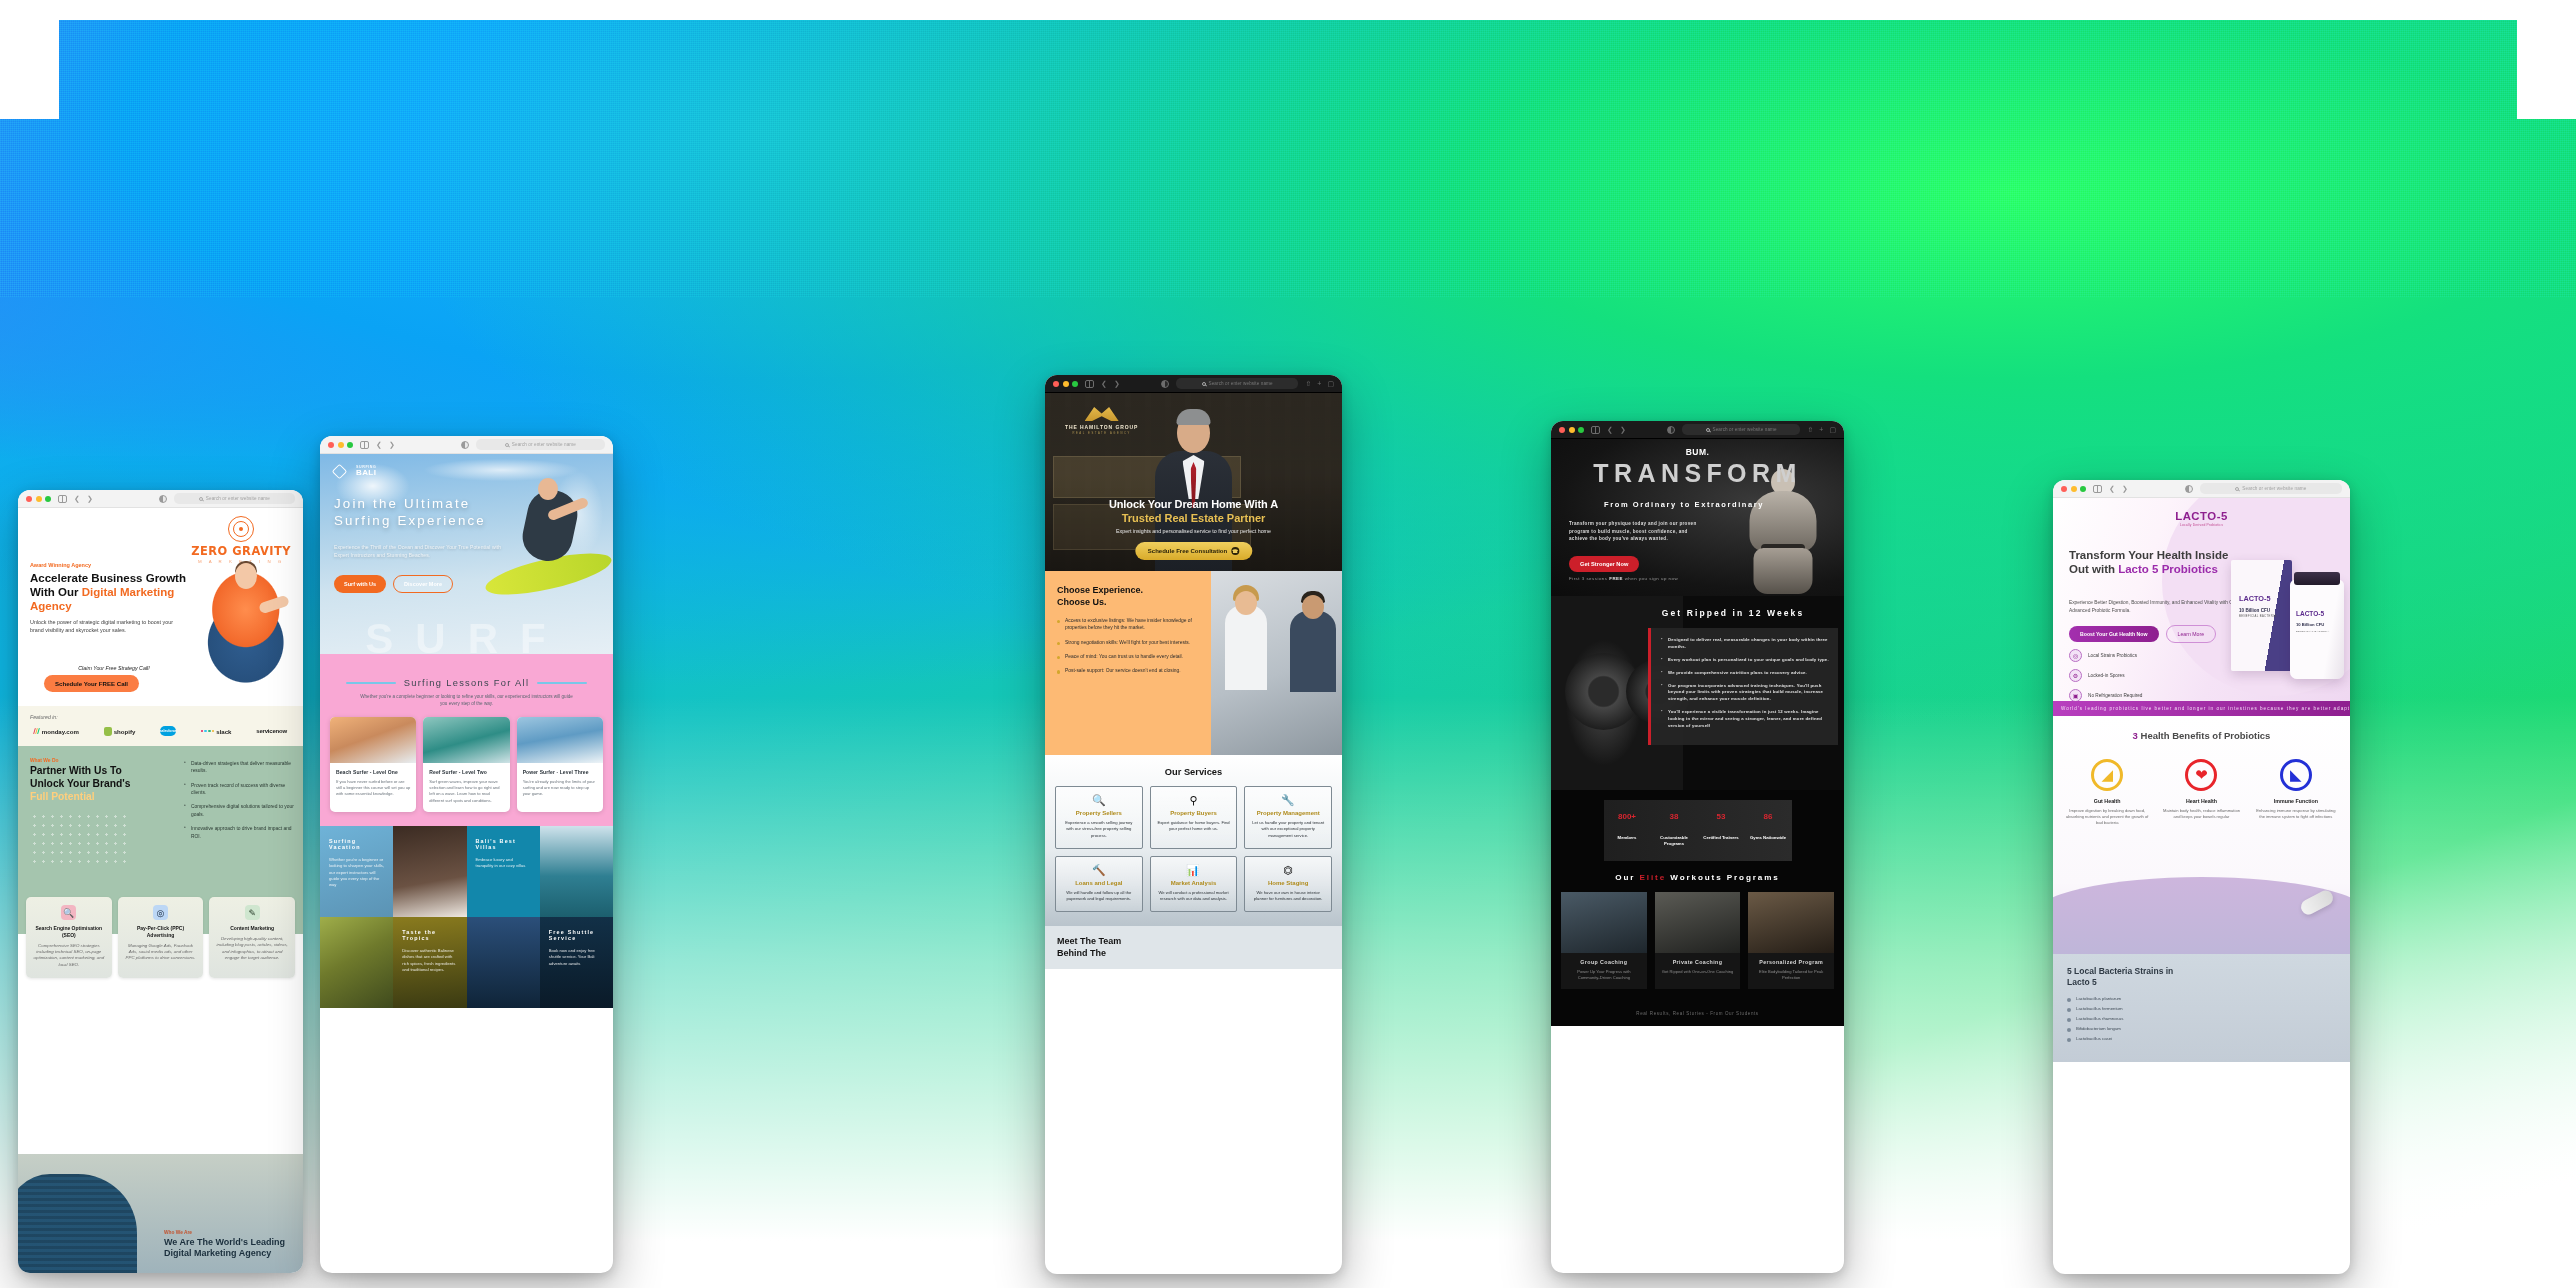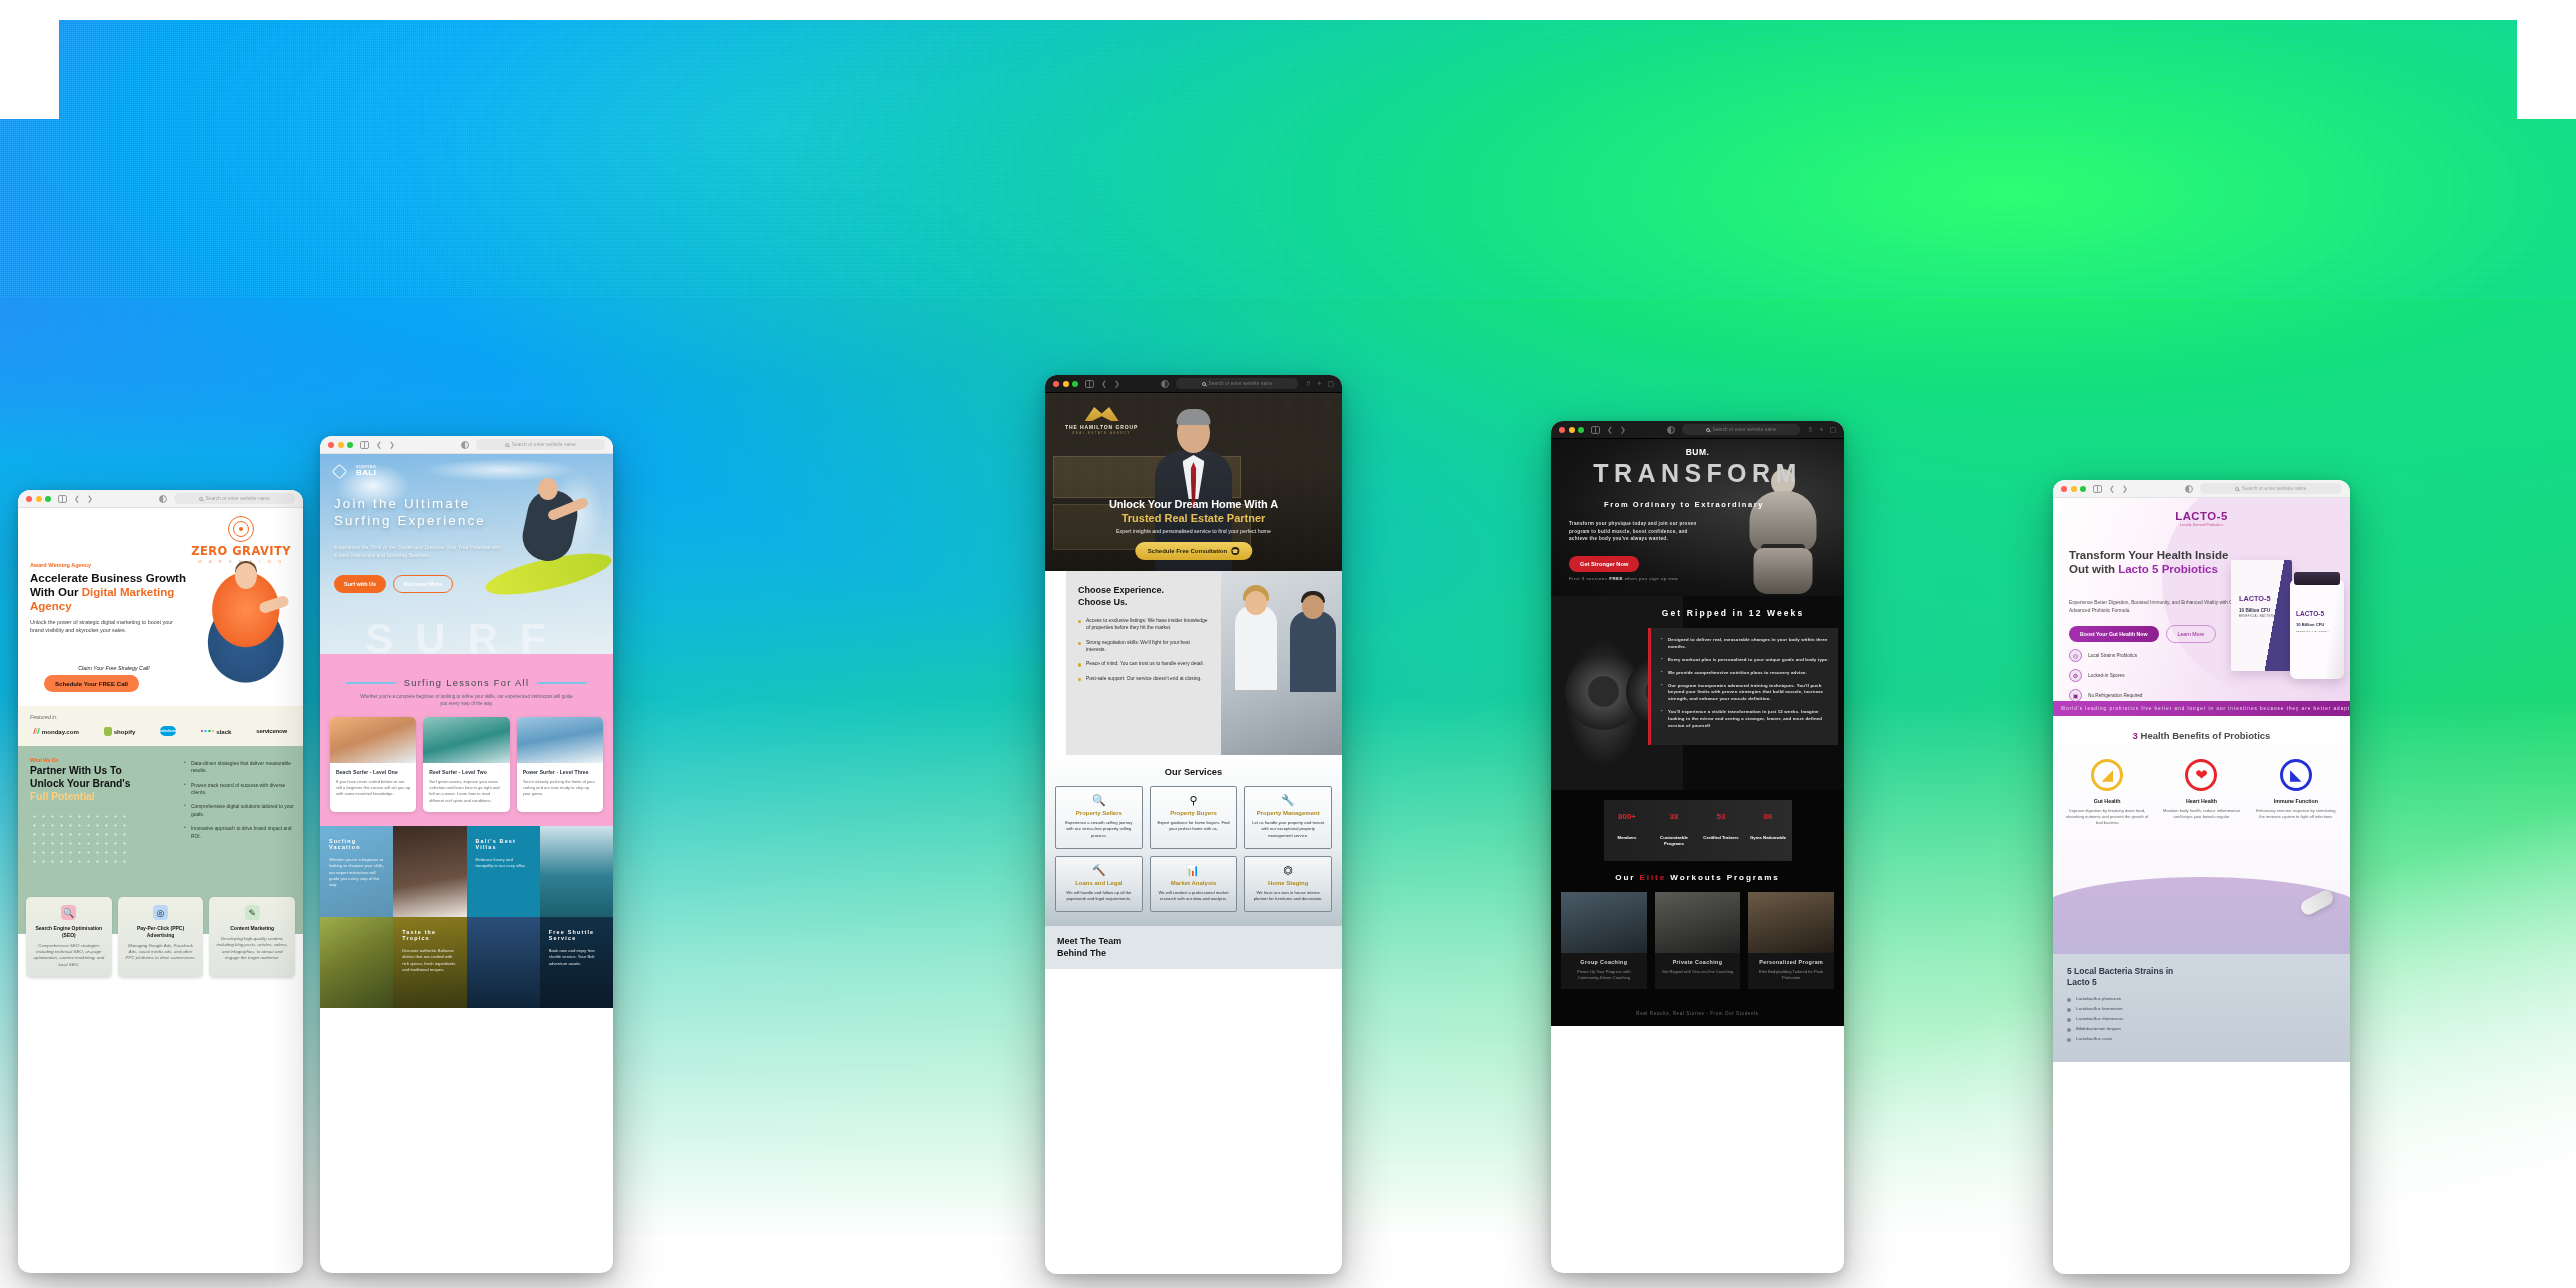--- a/index.html
+++ b/index.html
@@ -199,21 +199,21 @@
   .hm-man .shirt{position:absolute;left:50%;top:48px;transform:translateX(-50%);width:22px;height:44px;background:#f0f1f3;clip-path:polygon(50% 0,100% 14%,72% 100%,28% 100%,0 14%);}
   .hm-man .tie{position:absolute;left:50%;top:55px;transform:translateX(-50%);width:6px;height:46px;background:linear-gradient(180deg,#b2202c,#7e141c);clip-path:polygon(50% 0,100% 16%,72% 100%,28% 100%,0 16%);}
   .hm-man .hd{position:absolute;left:50%;top:6px;transform:translateX(-50%);width:33px;height:40px;border-radius:50%;background:#d8ab88;}
   .hm-man .hr{position:absolute;left:50%;top:2px;transform:translateX(-50%);width:34px;height:16px;border-radius:17px 17px 3px 3px;background:#8d8f90;}
   .hm-h1{position:absolute;left:0;right:0;top:105px;text-align:center;color:#fff;font-size:11px;font-weight:800;letter-spacing:-0.1px;}
   .hm-h2{text-align:center;color:#e8c053;font-size:11px;font-weight:800;position:absolute;left:0;right:0;top:119px;}
   .hm-p{position:absolute;left:0;right:0;top:135px;text-align:center;color:#e9e9e9;font-size:5.3px;}
   .hm-cta{position:absolute;left:50%;top:149px;transform:translateX(-50%);background:linear-gradient(180deg,#f0cf5e,#d9ab2a);
     border:none;border-radius:14px;padding:5px 13px;font-size:6px;font-weight:800;color:#2a2209;cursor:pointer;display:flex;align-items:center;gap:4px;}
   .hm-cta .wa{width:8px;height:8px;border-radius:50%;background:#2a2209;color:#f0cf5e;font-size:5px;display:flex;align-items:center;justify-content:center;}
-  .hm-choose{display:flex;background:#e5e5e5;height:184px;margin-left:21px;}
+  .hm-choose{display:flex;background:#fdba74;height:184px;}
   .hm-left{width:56%;padding:14px 12px 10px;}
   .hm-left h2{font-size:9px;font-weight:800;color:#111;line-height:1.28;}
   .hm-left ul{margin-top:9px;}
   .hm-left li{list-style:none;font-size:4.9px;color:#2b2b2b;line-height:1.5;margin-bottom:7px;padding-left:8px;position:relative;}
   .hm-left li:before{content:"";position:absolute;left:0;top:3px;width:3.2px;height:3.2px;border-radius:50%;background:#d4a72c;}
   .hm-right{flex:1;background:linear-gradient(160deg,#d9dde1,#b7bfc6 55%,#8d979f);position:relative;overflow:hidden;}
   .hm-right .w1p{position:absolute;left:14px;top:34px;width:42px;height:85px;border-radius:18px 18px 0 0;background:#f2f3f4;}
   .hm-right .w1h{position:absolute;left:24px;top:20px;width:22px;height:24px;border-radius:50%;background:#e8bb93;}
   .hm-right .w1r{position:absolute;left:22px;top:14px;width:26px;height:16px;border-radius:13px 13px 2px 2px;background:#c79a4d;}
   .hm-right .m1p{position:absolute;right:6px;top:40px;width:46px;height:81px;border-radius:18px 18px 0 0;background:#3a4a5e;}
@@ -424,20 +424,27 @@
           <p>Managing Google Ads, Facebook Ads, social media ads, and other PPC platforms to drive conversions.</p>
         </div>
         <div class="svc">
           <div class="ic" style="background:#cfe6cf;color:#1f3320">✎</div>
           <h4>Content Marketing</h4>
           <p>Developing high-quality content, including blog posts, articles, videos, and infographics, to attract and engage the target audience.</p>
         </div>
       </div>
     </div>
 
+    <div class="zg-who">
+      <div class="blob"></div>
+      <div class="txt">
+        <div class="kick">Who We Are</div>
+        <h3>We Are The World's Leading Digital Marketing Agency</h3>
+      </div>
+    </div>
 
   </div>
 </div>
 
 <div class="win" id="w2">
   <div class="titlebar">
     <div class="dots">
       <span class="dot d-r"></span>
       <span class="dot d-y"></span>
       <span class="dot d-g"></span>

